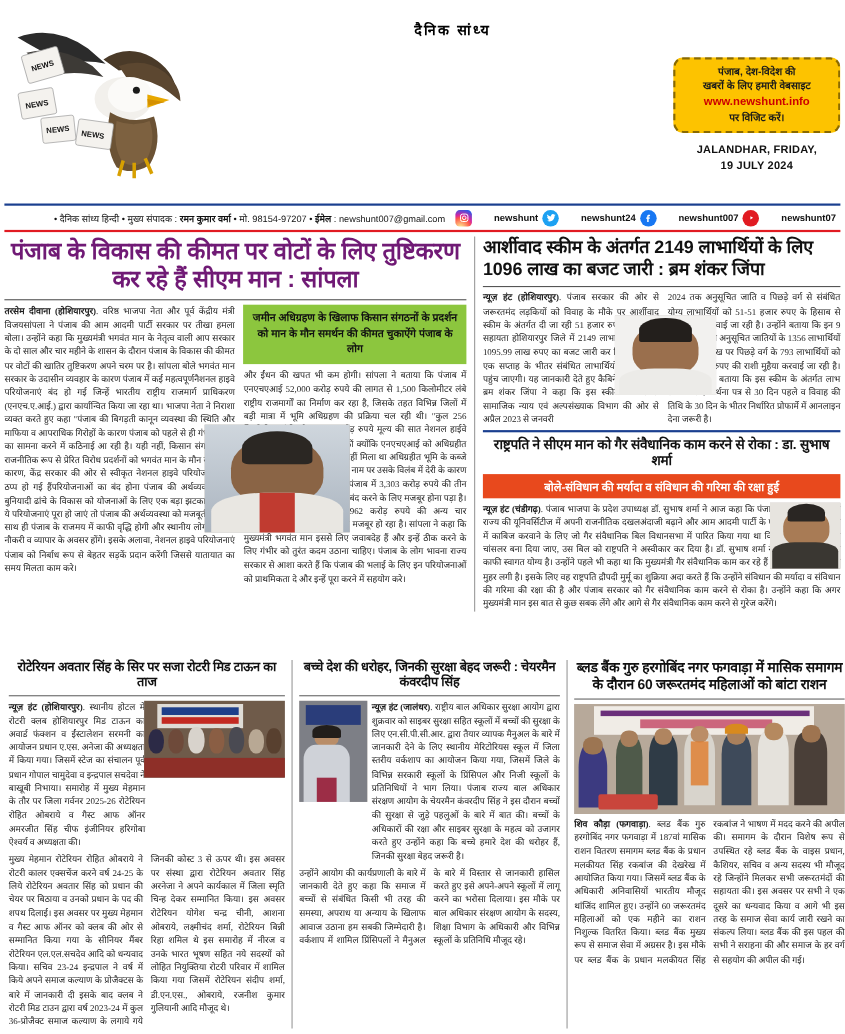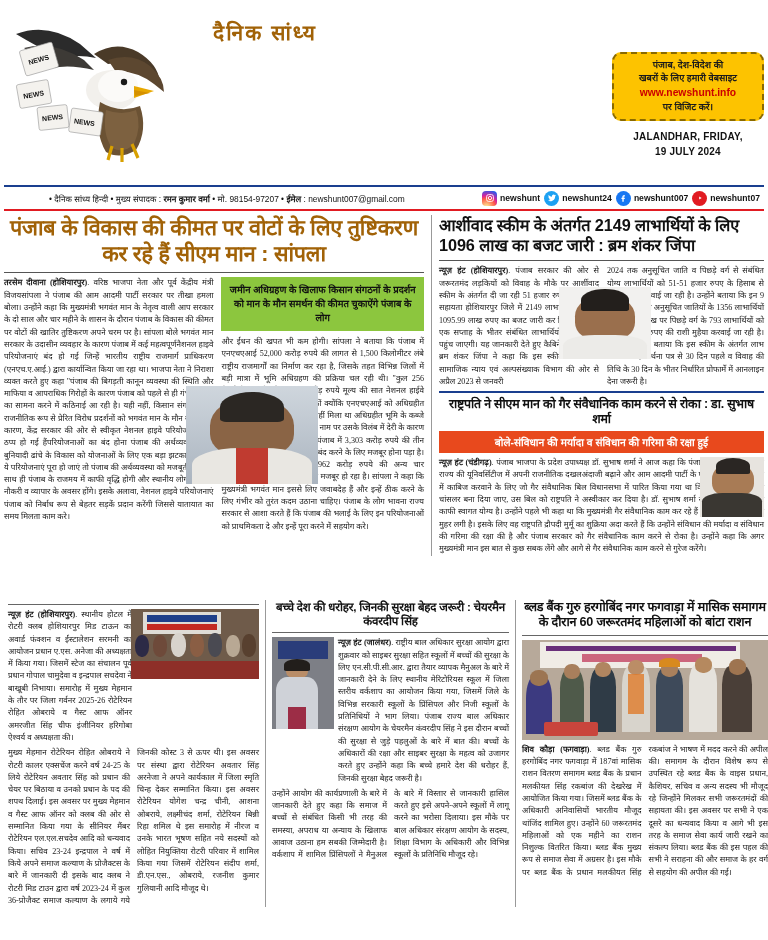--- a/index.html
+++ b/index.html
@@ -17,22 +17,22 @@
 
   .eagle-wrap { position: absolute; left: 8px; top: 14px; width: 185px; height: 150px; }
   .eagle-svg { width: 185px; height: 150px; }
 
   .title-block {
     position: absolute; left: 195px; top: 18px; width: 415px;
     text-align: center;
   }
   .kicker {
     font-family: "Liberation Sans", sans-serif;
-    font-weight: bold; font-size: 21px; color: #a16207;
-    letter-spacing: 2px; text-align: left; padding-left: 18px;
+    font-weight: bold; font-size: 13px; color: #000000;
+    letter-spacing: 2px; text-align: center; padding-left: 18px;
     margin-bottom: -4px;
   }
   .logo-main {
     font-family: "Liberation Sans", sans-serif;
     font-weight: bold;
     font-size: 98px; line-height: 0.95;
     color: #e11b22;
     letter-spacing: -1px;
     white-space: nowrap;
     text-align: center;
@@ -61,36 +61,36 @@
   
   .contact-strip {
     position: relative; margin: 0 4px;
     border-top: 2.5px solid #1a3f8f; border-bottom: 2.5px solid #e11b22;
     height: 26px; display: flex; align-items: center; padding: 0 4px;
     background: #fff;
   }
   .contact-text { font-size: 8.4px; color: #111; white-space: nowrap; margin-left: 41px; }
   .contact-text b { font-weight: bold; }
   .socials { margin-left: auto; display: flex; align-items: center; gap: 4px; }
-  .soc { display: flex; align-items: center; gap: 3px; }
+  .soc { display: flex; align-items: center; gap: 20px; }
   .soc-ic { width: 15px; height: 15px; border-radius: 4px; display: inline-block; position: relative; }
   .soc-ic.ig { background: radial-gradient(circle at 30% 107%, #fdf497 0%, #fd5949 45%, #d6249f 60%, #285AEB 90%); }
   .soc-ic.tw { background: #1da1f2; border-radius: 50%; }
   .soc-ic.fb { background: #1877f2; border-radius: 50%; }
   .soc-ic.yt { background: #e11b22; border-radius: 50%; }
   .soc-ic svg { position: absolute; left: 50%; top: 50%; transform: translate(-50%,-50%); }
   .soc-label { font-size: 8.6px; font-weight: bold; color: #111; }
 
   
   .content { display: flex; margin: 4px 4px 0; gap: 0; }
   .col-left { width: 428px; padding-right: 7px; border-right: 1px solid #999; }
   .col-right { width: 332px; padding-left: 7px; }
 
   .headline-1 {
-    font-weight: bold; color: #a16207; font-size: 21.5px; line-height: 1.22;
+    font-weight: bold; color: #701a75; font-size: 21.5px; line-height: 1.22;
     text-align: center; letter-spacing: -0.2px;
   }
   .hl-rule { border-bottom: 1.2px solid #555; margin: 5px 0 4px; }
 
   .story-cols { display: flex; gap: 8px; }
   .body-text {
     font-size: 8.1px; line-height: 1.52; color: #1a1a1a; text-align: justify;
     font-family: "Liberation Serif", serif;
   }
   .body-text b, .dateline { font-weight: bold; }
@@ -303,20 +303,21 @@
         <div class="body-text" style="text-indent:0;">
           <b class="dateline">न्यूज़ हंट (चंडीगढ़)</b><span>. पंजाब भाजपा के प्रदेश उपाध्यक्ष डॉ. सुभाष शर्मा ने आज कहा कि पंजाब सरकार की तरफ से राज्य की यूनिवर्सिटीज में अपनी राजनीतिक दखलअंदाजी बढ़ाने और आम आदमी पार्टी के एजेंटों को यूनिवर्सिटीज में काबिज करवाने के लिए जो गैर संवैधानिक बिल विधानसभा में पारित किया गया था कि मुख्यमंत्री पंजाब को चांसलर बना दिया जाए, उस बिल को राष्ट्रपति ने अस्वीकार कर दिया है। डॉ. सुभाष शर्मा ने कहा कि यह फैसला काफी स्वागत योग्य है। उन्होंने पहले भी कहा था कि मुख्यमंत्री गैर संवैधानिक काम कर रहे हैं और आज इस बात पर मुहर लगी है। इसके लिए वह राष्ट्रपति द्रौपदी मुर्मू का शुक्रिया अदा करते हैं कि उन्होंने संविधान की मर्यादा व संविधान की गरिमा की रक्षा की है और पंजाब सरकार को गैर संवैधानिक काम करने से रोका है। उन्होंने कहा कि अगर मुख्यमंत्री मान इस बात से कुछ सबक लेंगे और आगे से गैर संवैधानिक काम करने से गुरेज करेंगे।</span>
         </div>
       </div>
     </div>
   </div>
 
   <div class="bottom-row" style="position:absolute; left:0; top:596px; width:768px;">
 
     <div class="bcol1" style="margin-left:4px;">
+      <div class="headline-b">रोटेरियन अवतार सिंह के सिर पर सजा रोटरी मिड टाऊन का ताज</div>
       <div class="thin-rule"></div>
       <div style="position:relative;">
         <div class="photo" style="position:absolute; right:0; top:0; width:128px; height:70px; z-index:3;">
           <div class="ph-sky" style="background:#6f5b4a;"></div>
           <div class="ph-banner" style="left:12px;top:3px;width:78px;height:22px;background:#dfdcd6;"></div>
           <div style="position:absolute;left:16px;top:6px;width:70px;height:7px;background:#1e3f8a;"></div>
           <div style="position:absolute;left:16px;top:15px;width:70px;height:6px;background:#c32a22;"></div>
           <div style="position:absolute;left:4px;top:26px;width:14px;height:22px;border-radius:45%;background:#2c2a46;"></div>
           <div style="position:absolute;left:22px;top:26px;width:14px;height:22px;border-radius:45%;background:#6e4a3a;"></div>
           <div style="position:absolute;left:40px;top:24px;width:15px;height:24px;border-radius:45%;background:#d8d3cc;"></div>

